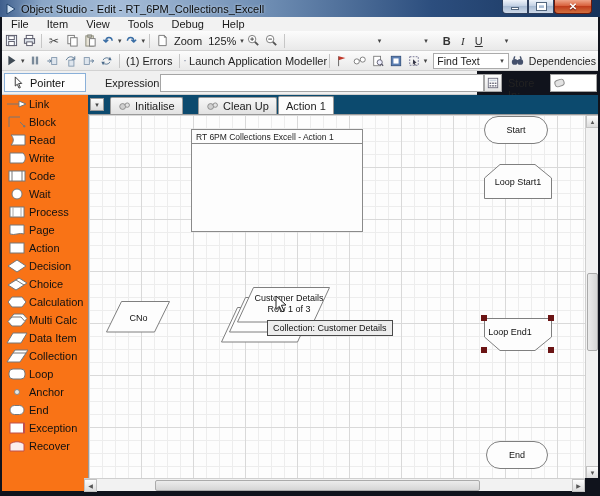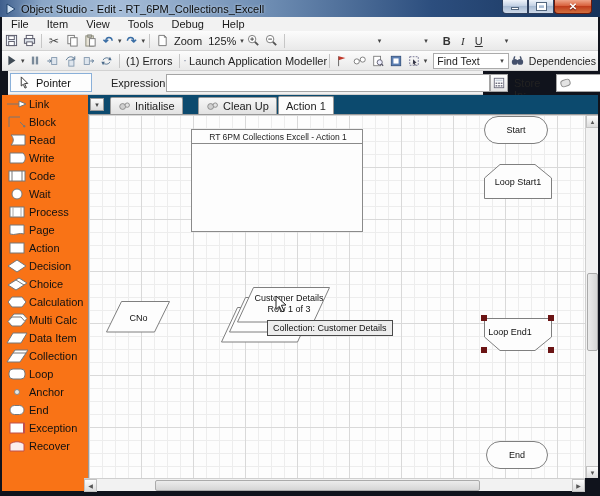--- a/index.html
+++ b/index.html
@@ -39,21 +39,21 @@
   .tb-label { font-size:11px; color:#222; padding:0 3px; white-space:nowrap; }
   .glyph { font-size:12px; color:#444; line-height:1; }
   .glyph.blue { color:#3a6ea5; font-weight:bold; }
   .fmt { font-size:11px; color:#333; width:16px; text-align:center; }
   .fmt.b { font-weight:bold; } .fmt.i { font-style:italic; font-family:"Liberation Serif",serif; } .fmt.u { text-decoration:underline; }
   .combo { height:16px; background:#fff; border:1px solid #ababab; display:flex; align-items:center;
     font-size:10.5px; color:#222; padding:0 3px; }
   .combo .dd { margin-left:auto; }
 
   
-  .exprbar { position:absolute; left:8px; top:71px; width:475px; height:24px; background:#f0f0f0;
+  .exprbar { position:absolute; left:2px; top:71px; width:475px; height:24px; background:#f0f0f0;
     border-bottom:1px solid #cfcfcf; display:flex; align-items:center; }
   .pointer-btn { position:absolute; left:2px; top:2px; width:82px; height:19px; background:#fdfdfd;
     border:1px solid #8ab0d9; display:flex; align-items:center; font-size:11px; color:#111; }
   .pointer-btn svg { margin:0 6px 0 8px; }
   .expr-label { font-size:11px; color:#222; margin-left:103px; }
   .expr-input { position:absolute; left:158px; top:3px; width:324px; height:18px; background:#fff;
     border:1px solid #a5a5a5; font-size:11px; padding:0 3px; font-family:"Liberation Sans",sans-serif; }
   .calc-btn { position:absolute; left:482px; top:3px; width:18px; height:18px; background:linear-gradient(#fff,#e4e4e4);
     border:1px solid #a5a5a5; display:flex; align-items:center; justify-content:center; }
   .storein-label { position:absolute; left:506px; top:6px; font-size:11px; color:#222; }
@@ -82,21 +82,21 @@
     border-top:1px solid #9a9a9a; border-left:1px solid #9a9a9a; overflow:hidden;
     background-image:
       linear-gradient(to right,#d9d9d9 1px,transparent 1px),
       linear-gradient(to bottom,#d9d9d9 1px,transparent 1px),
       linear-gradient(to right,#ededed 1px,transparent 1px),
       linear-gradient(to bottom,#ededed 1px,transparent 1px);
     background-size:52px 52px,52px 52px,13px 13px,13px 13px; }
 
   .page-box { position:absolute; left:102px; top:14px; width:172px; height:103px; background:#fdfdfd;
     border:1px solid #8a8a8a; }
-  .page-box-title { font-size:8.5px; color:#222; border-bottom:1px solid #8a8a8a; padding:2px 2px 1px 4px; white-space:nowrap;text-align:center; }
+  .page-box-title { font-size:8.5px; color:#222; border-bottom:1px solid #8a8a8a; padding:2px 2px 1px 4px; white-space:nowrap; }
 
   .node { position:absolute; display:flex; align-items:center; justify-content:center;
     font-size:9px; color:#111; text-align:center; }
   .stadium { background:#fdfdfd; border:1px solid #7f7f7f; border-radius:14px; }
   .n-start { left:395px; top:1px; width:64px; height:28px; }
   .n-end { left:397px; top:326px; width:62px; height:28px; }
   .shape-svg { position:absolute; }
   .shape-label { position:absolute; font-size:9px; color:#111; text-align:center; }
 
   .handle { position:absolute; width:6px; height:6px; background:#6b1414; }

